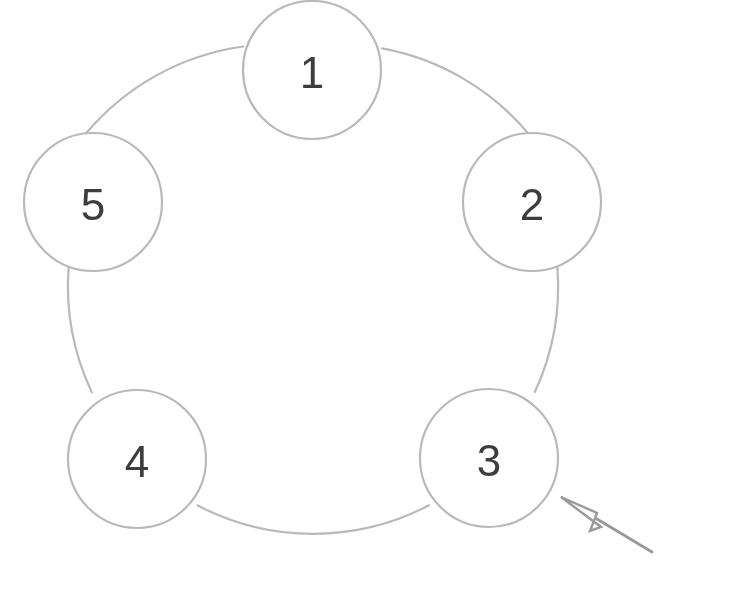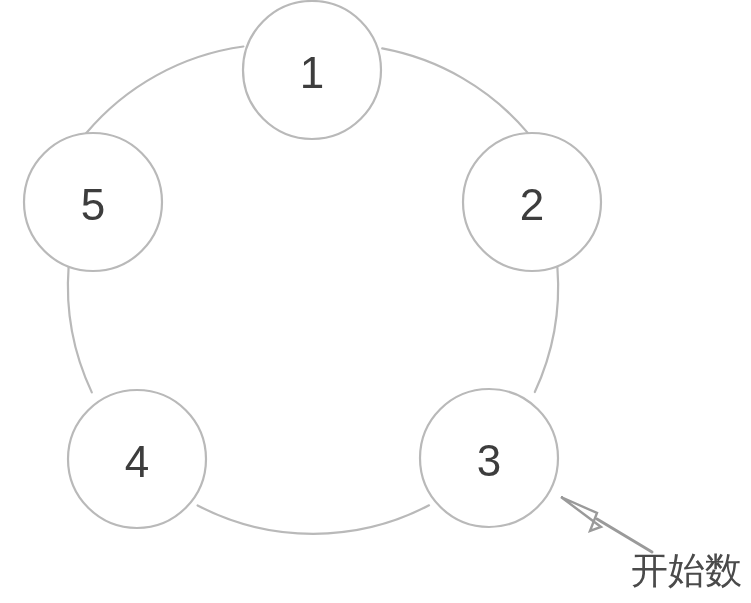--- a/index.html
+++ b/index.html
@@ -102,15 +102,14 @@
       <text class="node-label" x="93" y="204">5</text>
     </g>
 
     <g>
       <path class="pointer-shaft" d="M 652 552 L 597 519"></path>
       <path class="pointer-head" d="M 561 497 L 601 527 L 590 531 L 597 513 Z"></path>
     </g>
 
   </svg>
 
-  <div class="annotation-text" style="left:631px; top:552px;">开始数</div>
 
 </div>
 
 </body></html>

